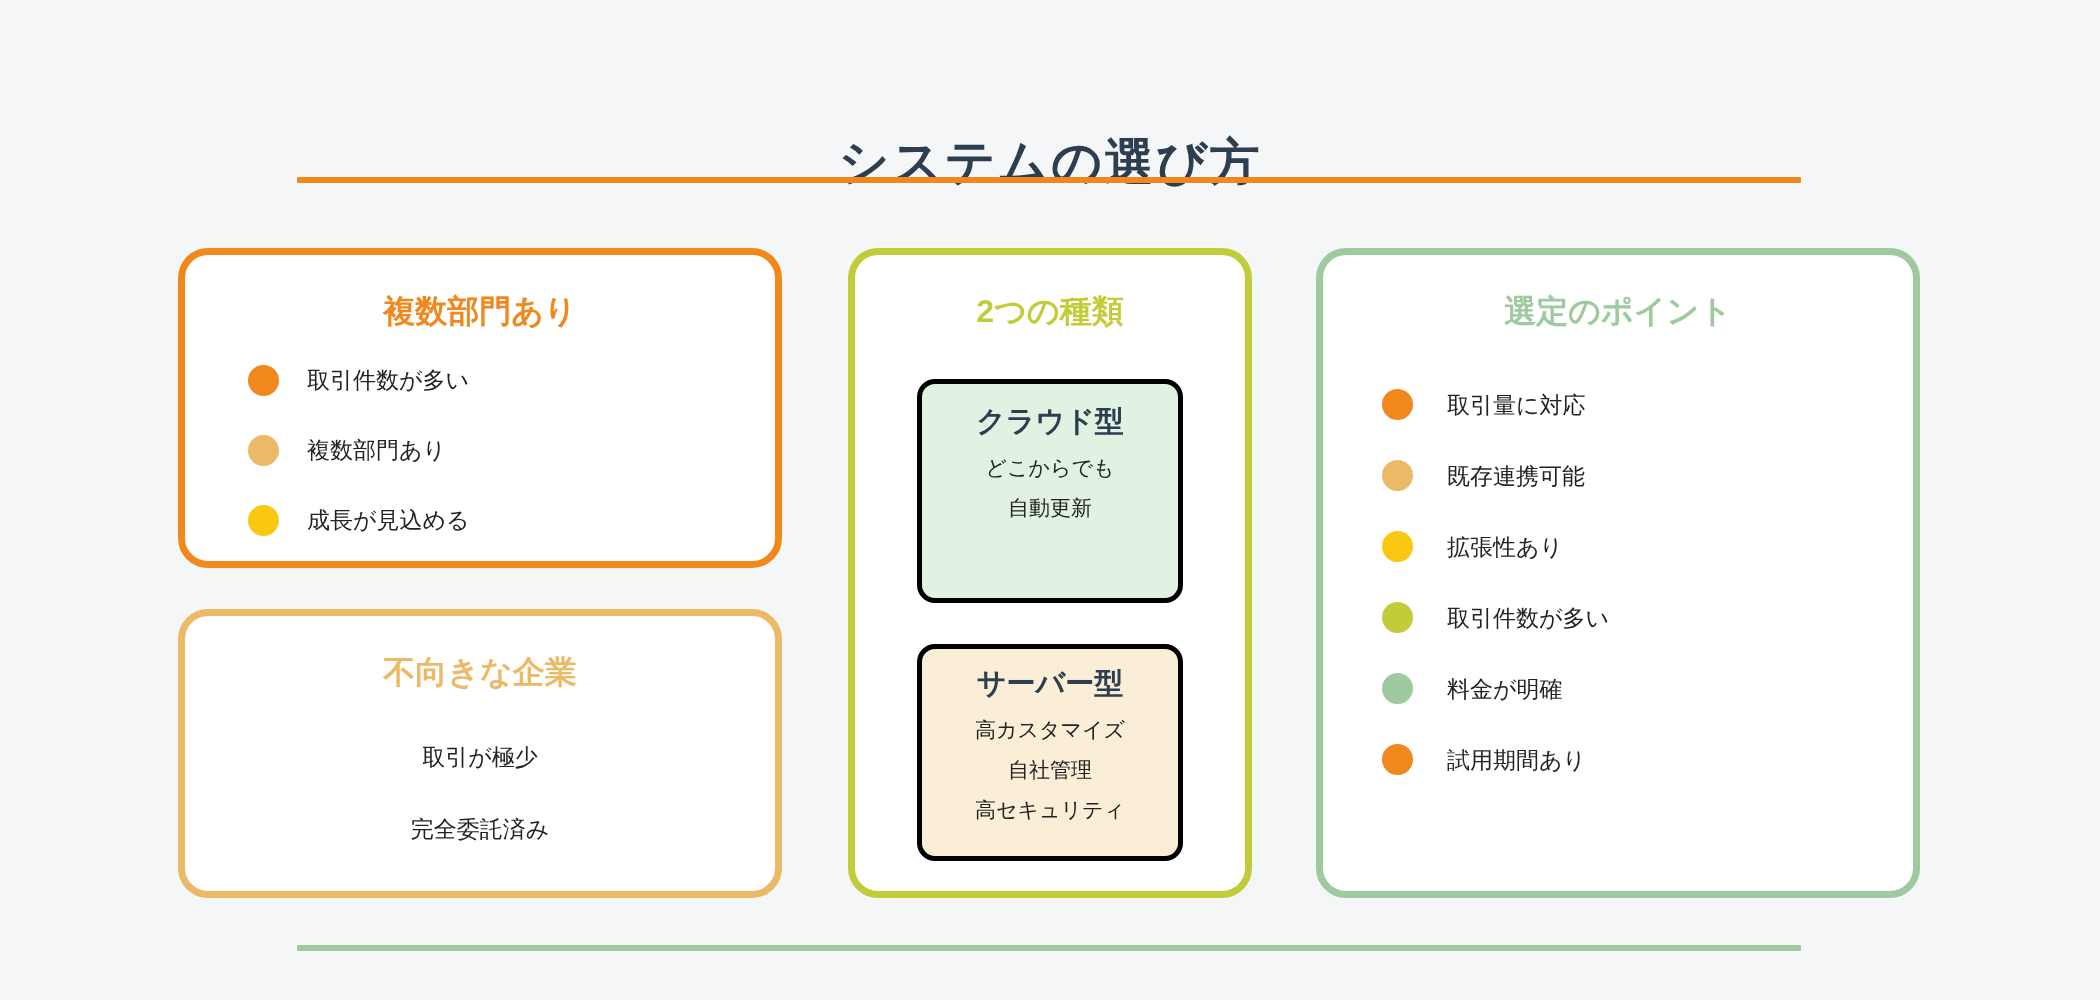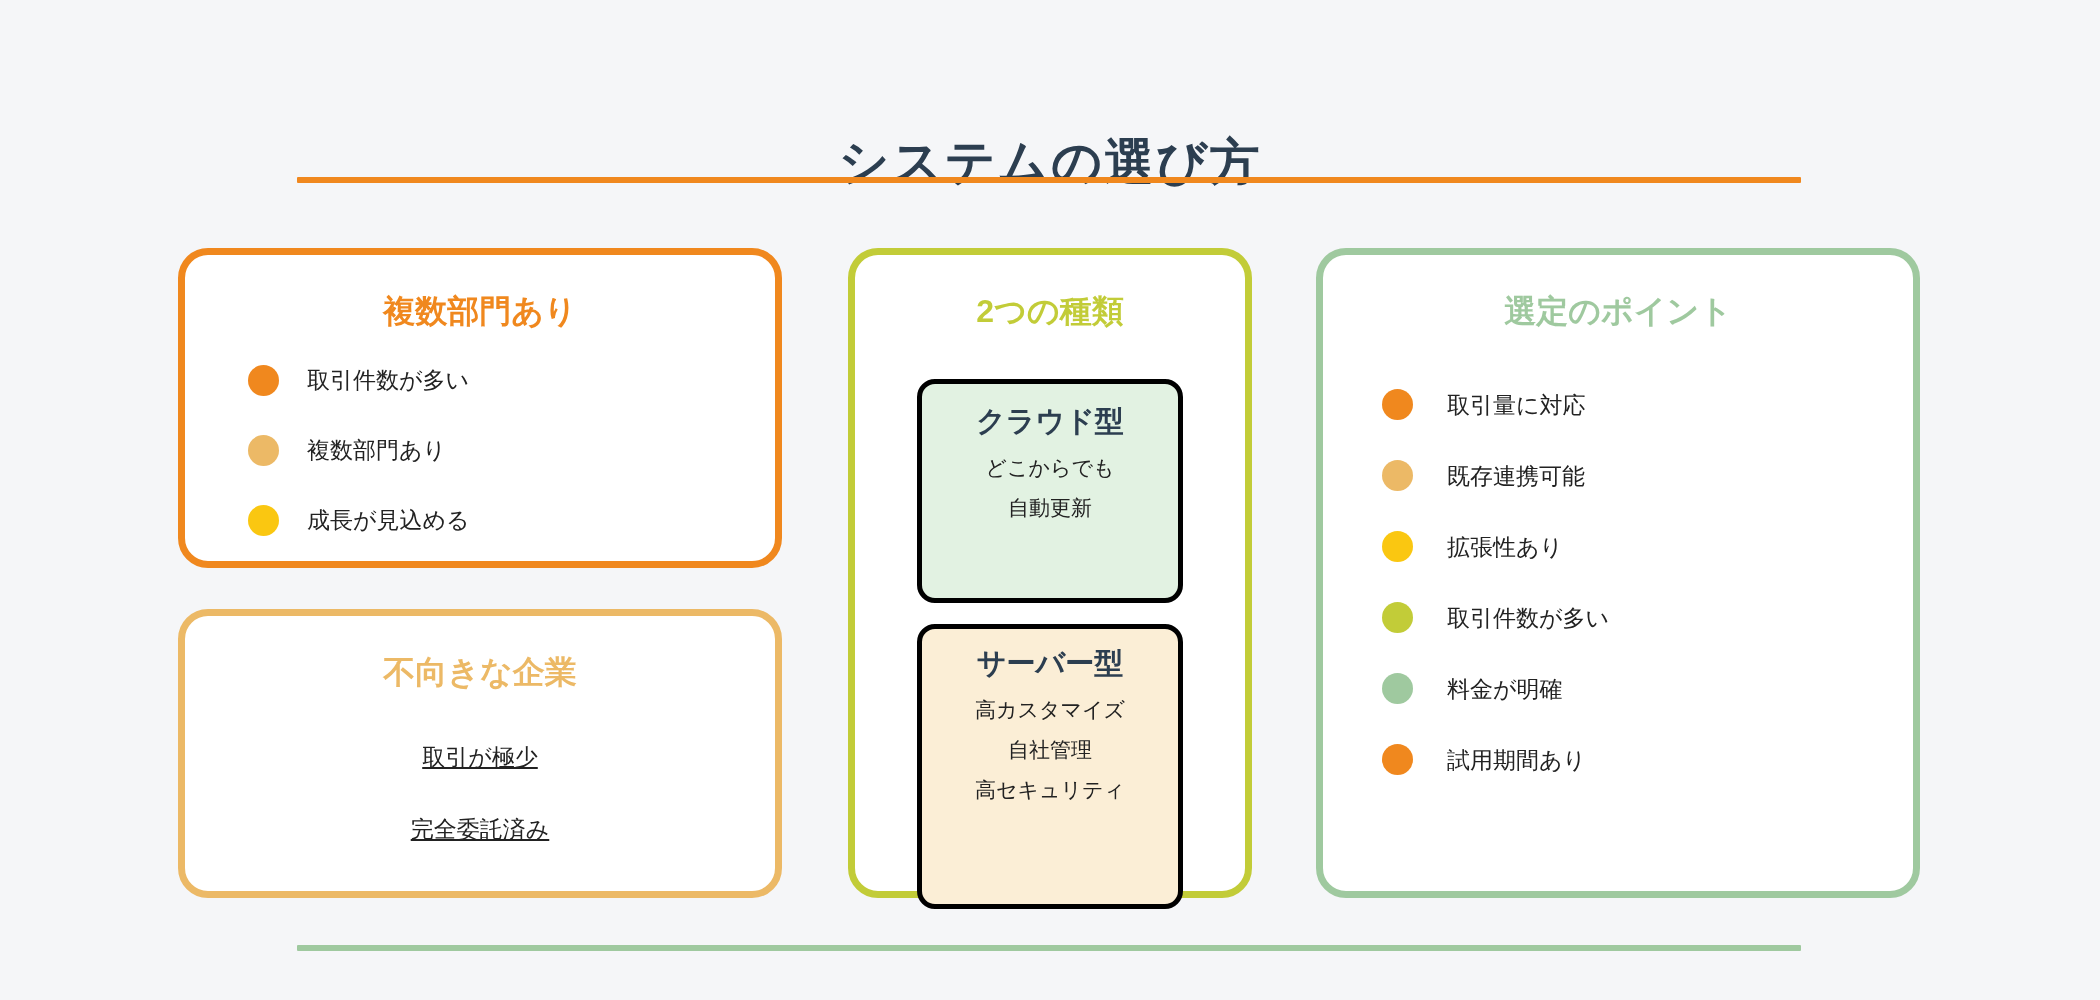--- a/index.html
+++ b/index.html
@@ -77,33 +77,33 @@
   }
 
   
   .center-list {
     margin-top: 52px;
     display: flex; flex-direction: column;
     gap: 42px;
     align-items: center;
   }
   .center-item {
-    font-size: 23px; color: #222222; line-height: 30px; text-decoration: underline;
+    font-size: 23px; color: #222222; line-height: 30px;
   }
 
   
   .type-card {
     box-sizing: border-box;
     width: 266px;
     margin: 0 auto;
     border: 5px solid #000;
     border-radius: 18px;
   }
   #cloud-card  { margin-top: 50px; height: 224px; }
-  #server-card { margin-top: 21px; height: 285px; }
+  #server-card { margin-top: 41px; height: 217px; }
   .type-card-title {
     text-align: center;
     font-size: 29px; font-weight: bold;
     color: #2C3E50;
     line-height: 34px;
     padding-top: 20px;
     margin: 0;
   }
   #server-card .type-card-title { padding-top: 17px; }
   .type-card-list {

